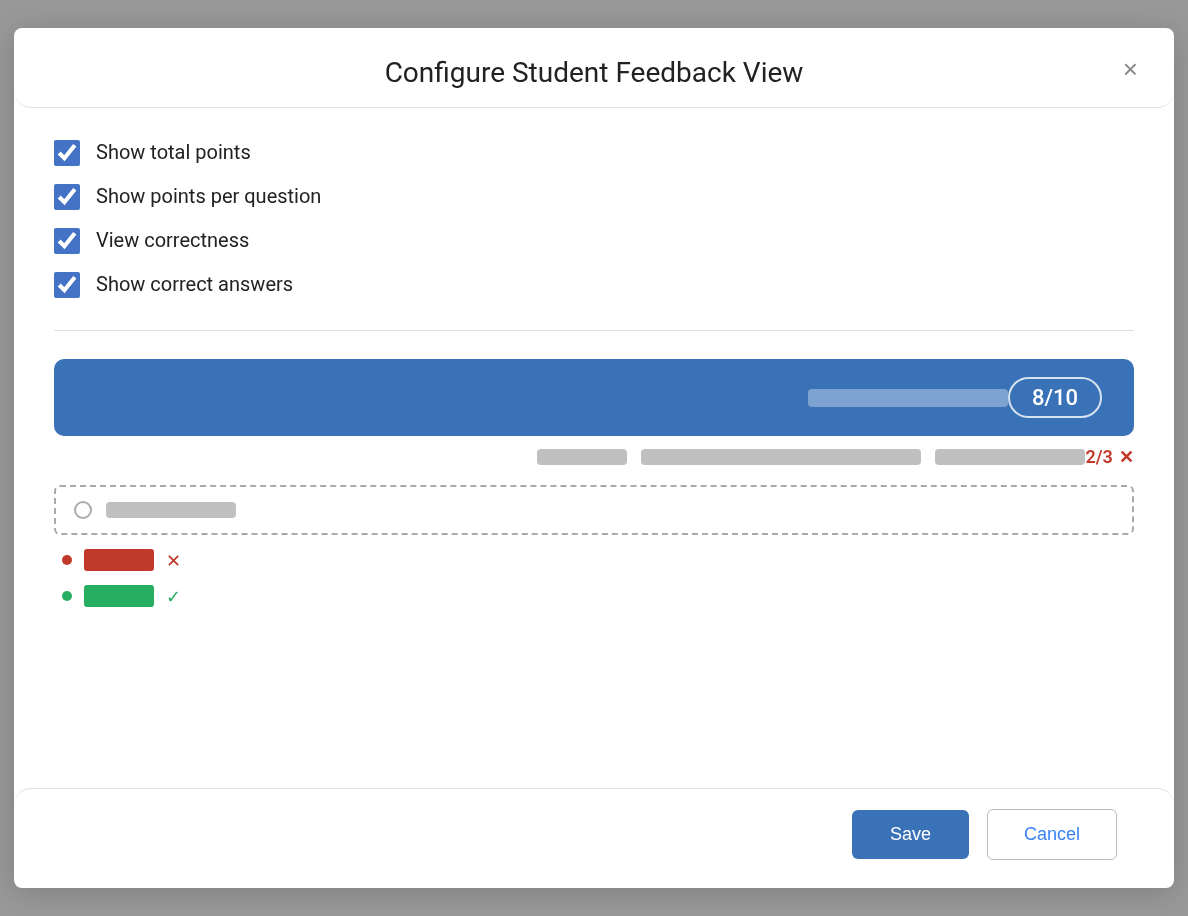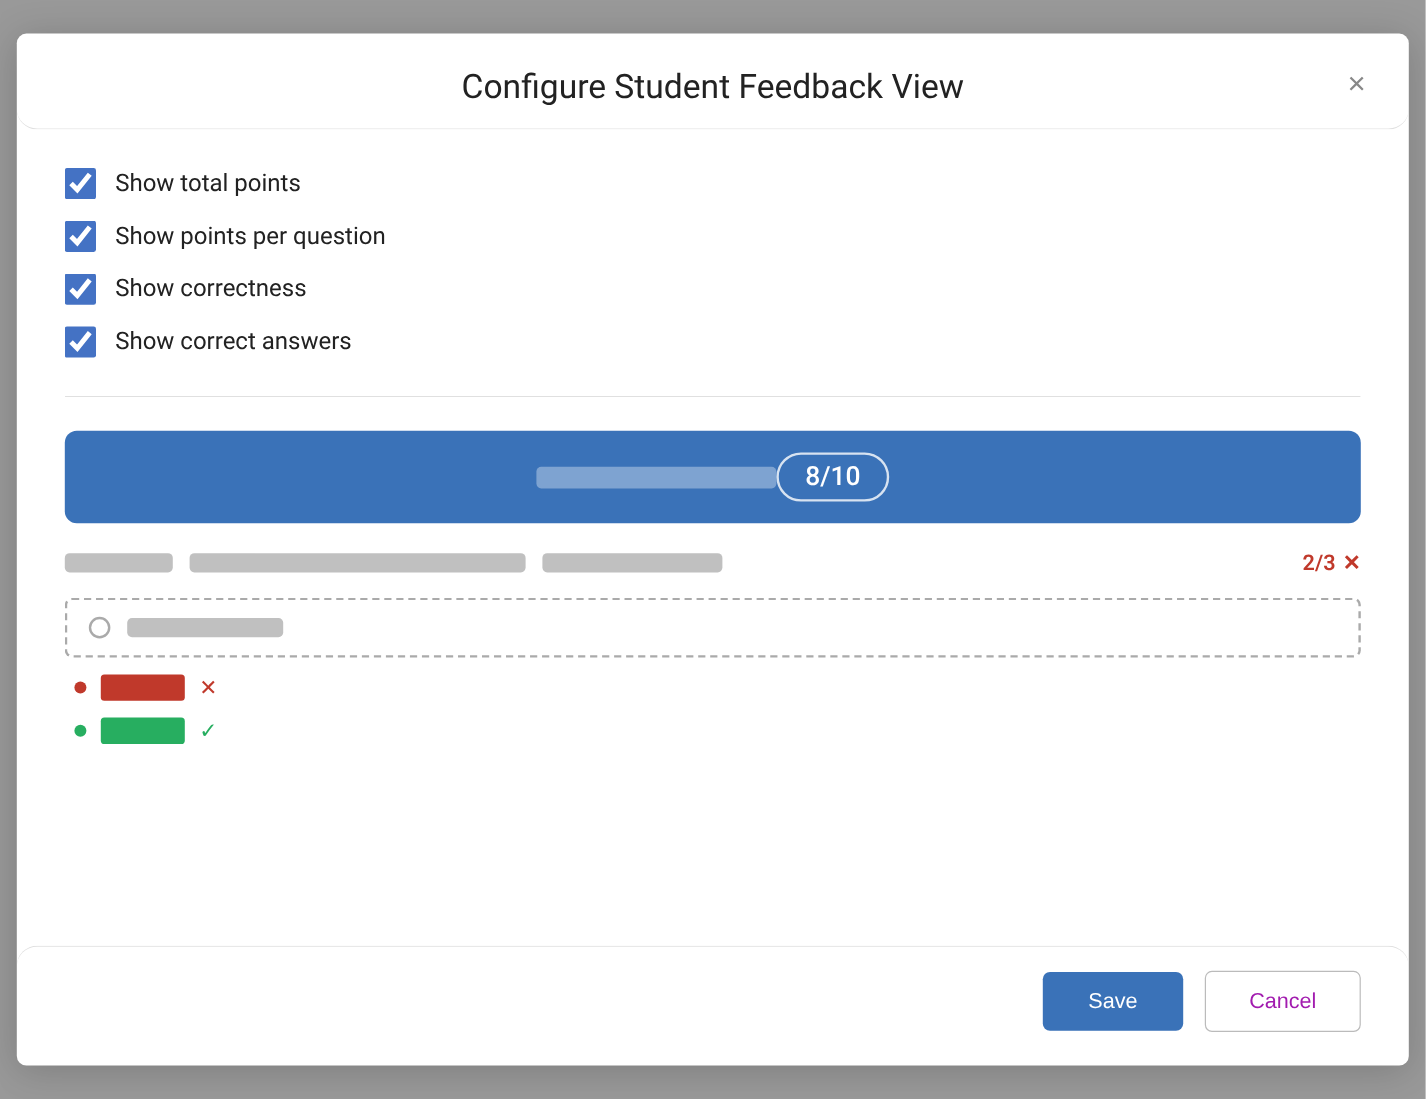--- a/index.html
+++ b/index.html
@@ -88,42 +88,42 @@
       display: flex;
       flex-direction: column;
       gap: 0;
     }
     .score-bar {
       background: #3a72b8;
       border-radius: 10px;
       padding: 18px 32px;
       display: flex;
       align-items: center;
-      justify-content: center;
-      margin-bottom: 12px;
+      justify-content: flex-end;
+      margin-bottom: 0;
     }
     .score-bar-placeholder {
       background: rgba(255,255,255,0.35);
       border-radius: 4px;
       height: 18px;
       width: 200px;
     }
     .score-badge {
       border: 2px solid rgba(255,255,255,0.8);
       border-radius: 50px;
       color: #fff;
       font-size: 22px;
       font-weight: 500;
       padding: 6px 22px;
       background: transparent;
     }
     .question-row {
       display: flex;
       align-items: center;
-      justify-content: space-between;
+      justify-content: flex-end;
       padding: 10px 0 10px 0;
       margin-bottom: 8px;
     }
     .question-row-left {
       display: flex;
       align-items: center;
       gap: 14px;
     }
     .gray-pill {
       background: #c0c0c0;
@@ -189,37 +189,37 @@
       height: 22px;
       width: 70px;
     }
     .block-red { background: #c0392b; }
     .block-green { background: #27ae60; }
     .modal-footer {
       display: flex;
       align-items: center;
       justify-content: flex-end;
       gap: 18px;
-      padding: 20px 40px 28px 40px;
+      padding: 20px 57px 28px 40px;
       border-top: 1px solid #e0e0e0;
     }
     .btn-save {
       background: #3a72b8;
       color: #fff;
       border: none;
       border-radius: 6px;
       font-size: 18px;
       font-weight: 500;
       padding: 14px 38px;
       cursor: pointer;
       transition: background 0.15s;
     }
     .btn-cancel {
       background: #fff;
-      color: #a21caf;
+      color: #3b82f6;
       border: 1.5px solid #bbb;
       border-radius: 6px;
       font-size: 18px;
       font-weight: 400;
       padding: 14px 36px;
       cursor: pointer;
       transition: background 0.15s;
     }
   </style>
 </head>
@@ -241,21 +241,21 @@
         <span class="checkbox-label">Show total points</span>
       </label>
 
       <label class="checkbox-item">
         <input type="checkbox" checked="" style="">
         <span class="checkbox-label">Show points per question</span>
       </label>
 
       <label class="checkbox-item">
         <input type="checkbox" checked="" style="">
-        <span class="checkbox-label">Show correctness</span>
+        <span class="checkbox-label">View correctness</span>
       </label>
 
       <label class="checkbox-item">
         <input type="checkbox" checked="" style="">
         <span class="checkbox-label">Show correct answers</span>
       </label>
 
     </div>
 
     <hr class="divider">

